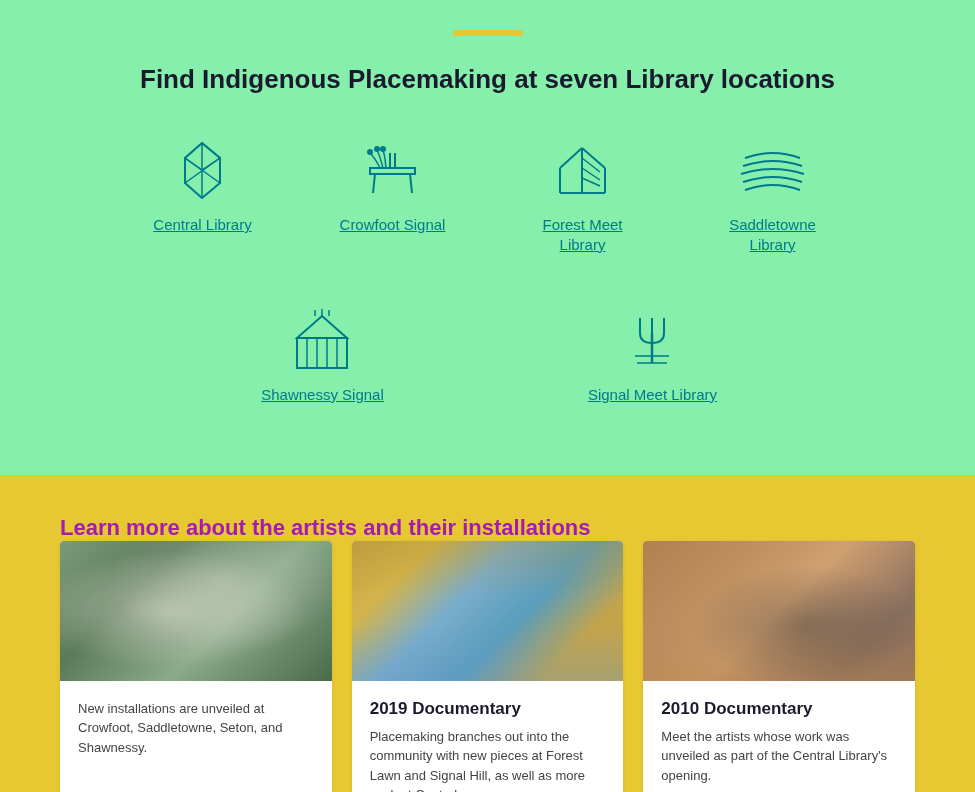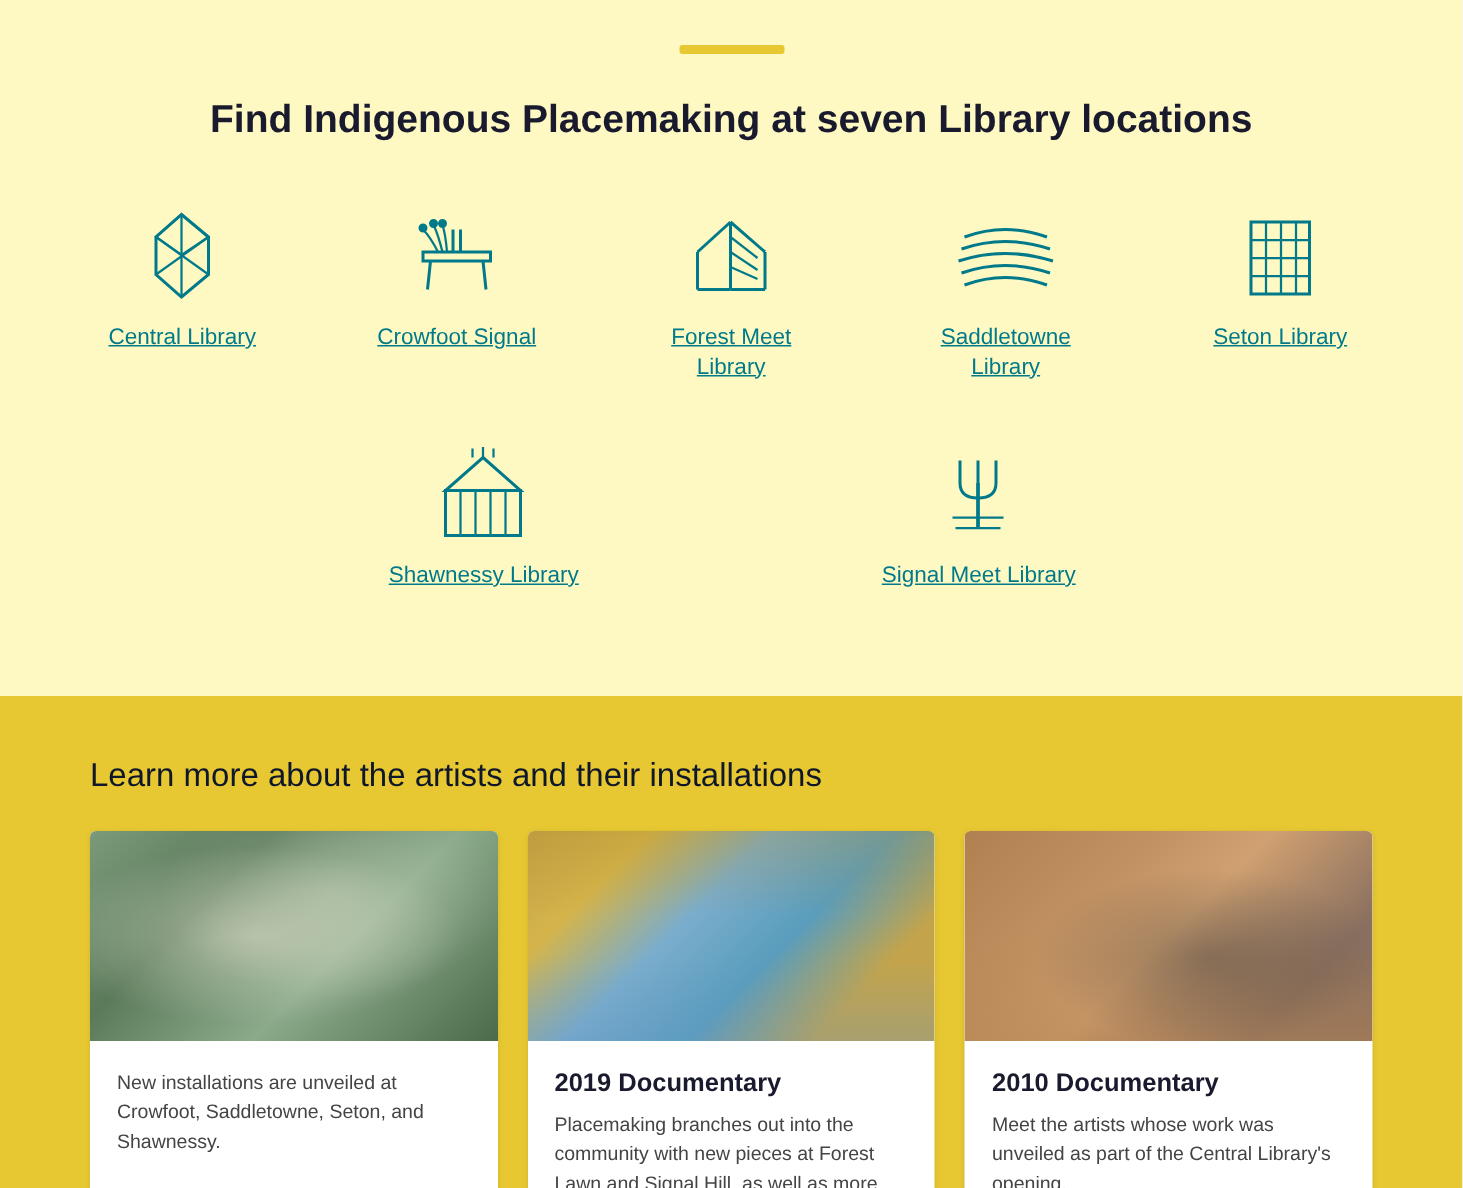--- a/index.html
+++ b/index.html
@@ -10,41 +10,41 @@
       justify-content: center;
       align-items: flex-start;
       min-height: 792px;
     }
     .page-wrapper {
       width: 975px;
       background: #fff;
       overflow: hidden;
     }
     .top-section {
-      background: #fef9c3;
+      background: #86efac;
       padding: 30px 60px 40px;
       text-align: center;
     }
     .accent-bar {
       width: 70px;
       height: 6px;
       background: #e8c832;
       margin: 0 auto 28px;
       border-radius: 2px;
     }
     .main-title {
       font-size: 26px;
       font-weight: 700;
       color: #1a1a2e;
       margin-bottom: 40px;
     }
     .libraries-grid {
       display: flex;
       flex-direction: column;
-      gap: 0;
+      gap: 11px;
     }
     .libraries-row {
       display: flex;
       justify-content: center;
       gap: 60px;
       margin-bottom: 30px;
     }
     .library-item {
       display: flex;
       flex-direction: column;
@@ -71,23 +71,22 @@
       text-align: center;
       line-height: 1.3;
       cursor: pointer;
     }
     .bottom-section {
       background: #e8c832;
       padding: 40px 60px 0;
     }
     .section-title {
       font-size: 22px;
-      font-weight: 400;
-      color: #0f172a;
-      margin-bottom: 24px;
+      font-weight: 700;
+      color: #a21caf;
     }
     .cards-row {
       display: flex;
       gap: 20px;
     }
     .card {
       background: #fff;
       border-radius: 4px;
       overflow: hidden;
       flex: 1;
@@ -218,56 +217,41 @@
               <path d="M10,20 Q37,10 65,20" stroke="#007a8a" stroke-width="2" fill="none"></path>
               <path d="M8,28 Q37,18 67,28" stroke="#007a8a" stroke-width="2" fill="none"></path>
               <path d="M6,36 Q37,26 69,36" stroke="#007a8a" stroke-width="2" fill="none"></path>
               <path d="M8,44 Q37,34 67,44" stroke="#007a8a" stroke-width="2" fill="none"></path>
               <path d="M10,52 Q37,42 65,52" stroke="#007a8a" stroke-width="2" fill="none"></path>
             </svg>
           </div>
           <a class="library-link">Saddletowne Library</a>
         </div>
 
-        <div class="library-item">
-          <div class="library-icon">
-            <svg viewBox="0 0 75 65" fill="none" stroke="#007a8a" stroke-width="2">
-
-              <rect x="18" y="10" width="39" height="48" stroke="#007a8a" stroke-width="2" fill="none"></rect>
-              <line x1="28" y1="10" x2="28" y2="58" stroke="#007a8a" stroke-width="1.5"></line>
-              <line x1="38" y1="10" x2="38" y2="58" stroke="#007a8a" stroke-width="1.5"></line>
-              <line x1="48" y1="10" x2="48" y2="58" stroke="#007a8a" stroke-width="1.5"></line>
-              <line x1="18" y1="22" x2="57" y2="22" stroke="#007a8a" stroke-width="1.5"></line>
-              <line x1="18" y1="34" x2="57" y2="34" stroke="#007a8a" stroke-width="1.5"></line>
-              <line x1="18" y1="46" x2="57" y2="46" stroke="#007a8a" stroke-width="1.5"></line>
-            </svg>
-          </div>
-          <a class="library-link">Seton Library</a>
-        </div>
       </div>
 
       <div class="libraries-row" style="justify-content: center; gap: 200px; margin-top: 10px;">
 
         <div class="library-item">
           <div class="library-icon">
             <svg viewBox="0 0 75 65" fill="none" stroke="#007a8a" stroke-width="2">
 
               <rect x="12" y="30" width="50" height="30" stroke="#007a8a" stroke-width="2" fill="none"></rect>
               <polygon points="37,8 62,30 12,30" stroke="#007a8a" stroke-width="2" fill="none"></polygon>
               <line x1="22" y1="30" x2="22" y2="60" stroke="#007a8a" stroke-width="1.5"></line>
               <line x1="32" y1="30" x2="32" y2="60" stroke="#007a8a" stroke-width="1.5"></line>
               <line x1="42" y1="30" x2="42" y2="60" stroke="#007a8a" stroke-width="1.5"></line>
               <line x1="52" y1="30" x2="52" y2="60" stroke="#007a8a" stroke-width="1.5"></line>
 
               <line x1="30" y1="8" x2="30" y2="2" stroke="#007a8a" stroke-width="1.5"></line>
               <line x1="37" y1="8" x2="37" y2="1" stroke="#007a8a" stroke-width="1.5"></line>
               <line x1="44" y1="8" x2="44" y2="2" stroke="#007a8a" stroke-width="1.5"></line>
             </svg>
           </div>
-          <a class="library-link">Shawnessy Library</a>
+          <a class="library-link">Shawnessy Signal</a>
         </div>
 
         <div class="library-item">
           <div class="library-icon">
             <svg viewBox="0 0 75 65" fill="none" stroke="#007a8a" stroke-width="2">
 
               <line x1="37" y1="55" x2="37" y2="25" stroke="#007a8a" stroke-width="2.5"></line>
               <line x1="25" y1="25" x2="25" y2="10" stroke="#007a8a" stroke-width="2"></line>
               <line x1="37" y1="25" x2="37" y2="10" stroke="#007a8a" stroke-width="2"></line>
               <line x1="49" y1="25" x2="49" y2="10" stroke="#007a8a" stroke-width="2"></line>

